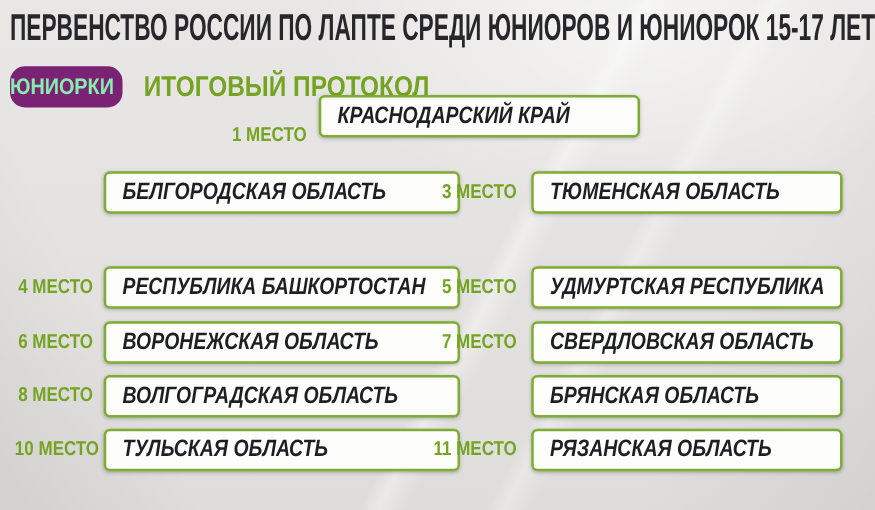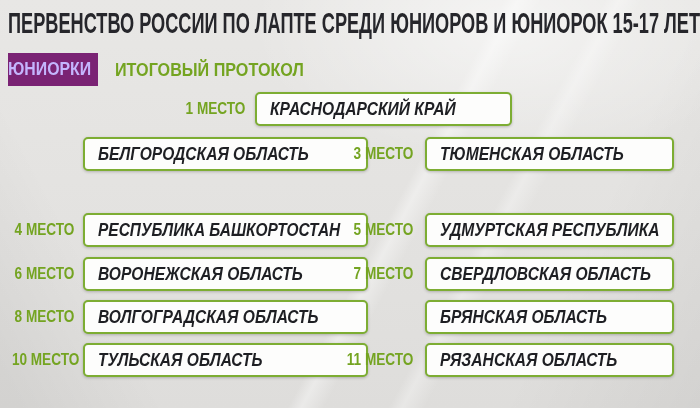--- a/index.html
+++ b/index.html
@@ -18,26 +18,26 @@
   }
 
   .title {
     position:absolute; left:8px; top:6px; width:692px; height:34px;
     line-height:34px; white-space:nowrap;
     font-size:30px; font-weight:700; color:#26262b; letter-spacing:0;
   }
 
   .badge {
     position:absolute; left:8px; top:53px; width:90px; height:33px;
-    line-height:33px; text-align:center; color:#c4b5fd;
-    font-size:18px; font-weight:700;
+    line-height:33px; text-align:center; color:#86efac;
+    font-size:18px; font-weight:700;border-radius:12px;
   }
   .protocol {
     position:absolute; left:115px; top:53px; width:300px; height:33px;
-    line-height:33px; font-size:19px; font-weight:700;
+    line-height:33px; font-size:23px; font-weight:700;
   }
 
   .place-label {
     position:absolute; height:34px; line-height:34px; text-align:right;
     font-size:16px; font-weight:700; white-space:nowrap;
   }
   .team-box {
     position:absolute; height:34px; line-height:30px;
     background:#fdfdfc; border:2px solid #7dad33; border-radius:5px;
     box-shadow:0 1px 3px rgba(0,0,0,.22);
@@ -69,21 +69,21 @@
   </div>
 
   <div class="badge" style="background:#7a2374;">
     <span class="fit-l" style="transform: scaleX(0.88);">ЮНИОРКИ</span>
   </div>
   <div class="protocol" style="color: rgb(116, 164, 33);">
     <span class="fit-l" style="transform: scaleX(0.85);">ИТОГОВЫЙ ПРОТОКОЛ</span>
   </div>
 
   <div class="place-label lab-c" style="top: 92px; color: rgb(116, 164, 33);"><span class="fit-r" style="transform: scaleX(0.85);">1 МЕСТО</span></div>
-  <div class="team-box box-c" style="top:92px"><span class="fit-l" style="transform: scaleX(0.82);">КРАСНОДАРСКИЙ КРАЙ</span></div>
+  <div class="team-box box-c" style="top:76px"><span class="fit-l" style="transform: scaleX(0.82);">КРАСНОДАРСКИЙ КРАЙ</span></div>
 
   <div class="team-box box-l" style="top:137px"><span class="fit-l" style="transform: scaleX(0.82);">БЕЛГОРОДСКАЯ ОБЛАСТЬ</span></div>
   <div class="place-label lab-r" style="top: 137px; color: rgb(116, 164, 33);"><span class="fit-r" style="transform: scaleX(0.85);">3 МЕСТО</span></div>
   <div class="team-box box-r" style="top:137px"><span class="fit-l" style="transform: scaleX(0.82);">ТЮМЕНСКАЯ ОБЛАСТЬ</span></div>
 
   <div class="place-label lab-l" style="top: 213px; color: rgb(116, 164, 33);"><span class="fit-r" style="transform: scaleX(0.85);">4 МЕСТО</span></div>
   <div class="team-box box-l" style="top:213px"><span class="fit-l" style="transform: scaleX(0.814815);">РЕСПУБЛИКА БАШКОРТОСТАН</span></div>
   <div class="place-label lab-r" style="top: 213px; color: rgb(116, 164, 33);"><span class="fit-r" style="transform: scaleX(0.85);">5 МЕСТО</span></div>
   <div class="team-box box-r" style="top:213px"><span class="fit-l" style="transform: scaleX(0.82);">УДМУРТСКАЯ РЕСПУБЛИКА</span></div>
 

